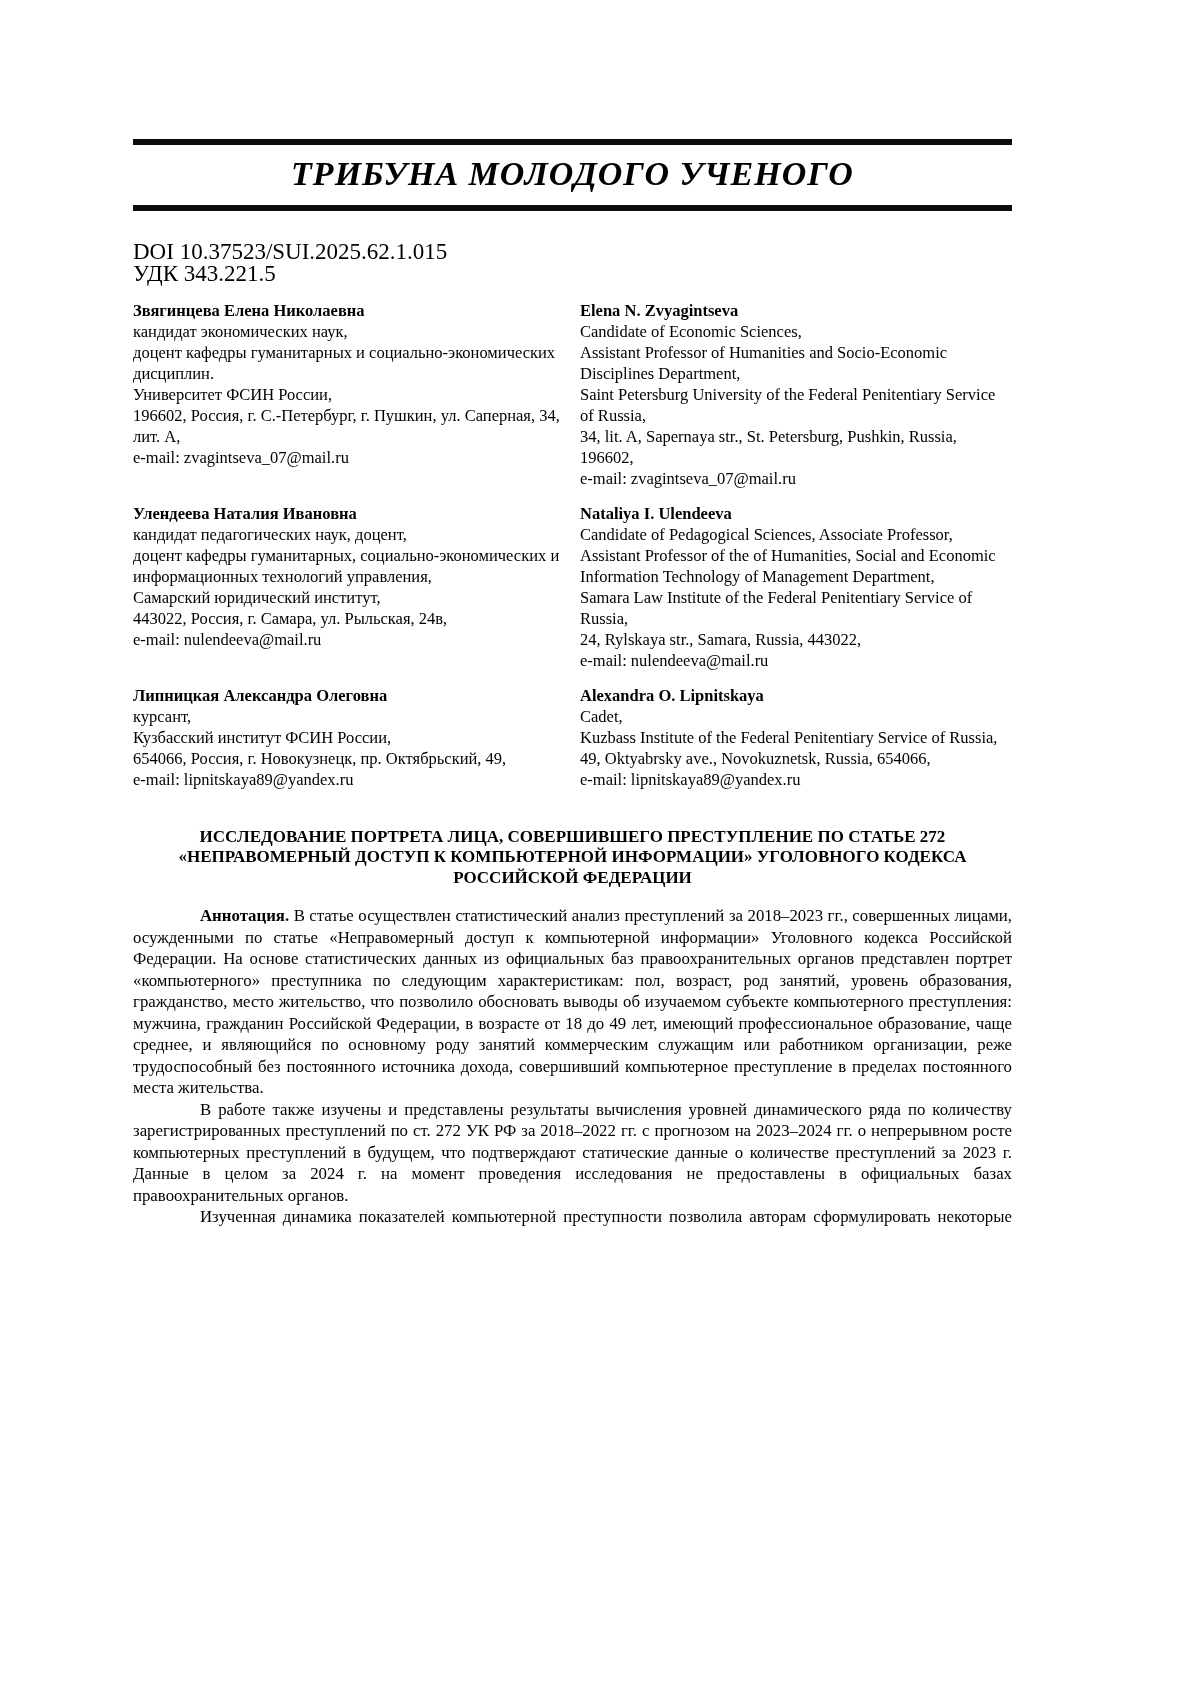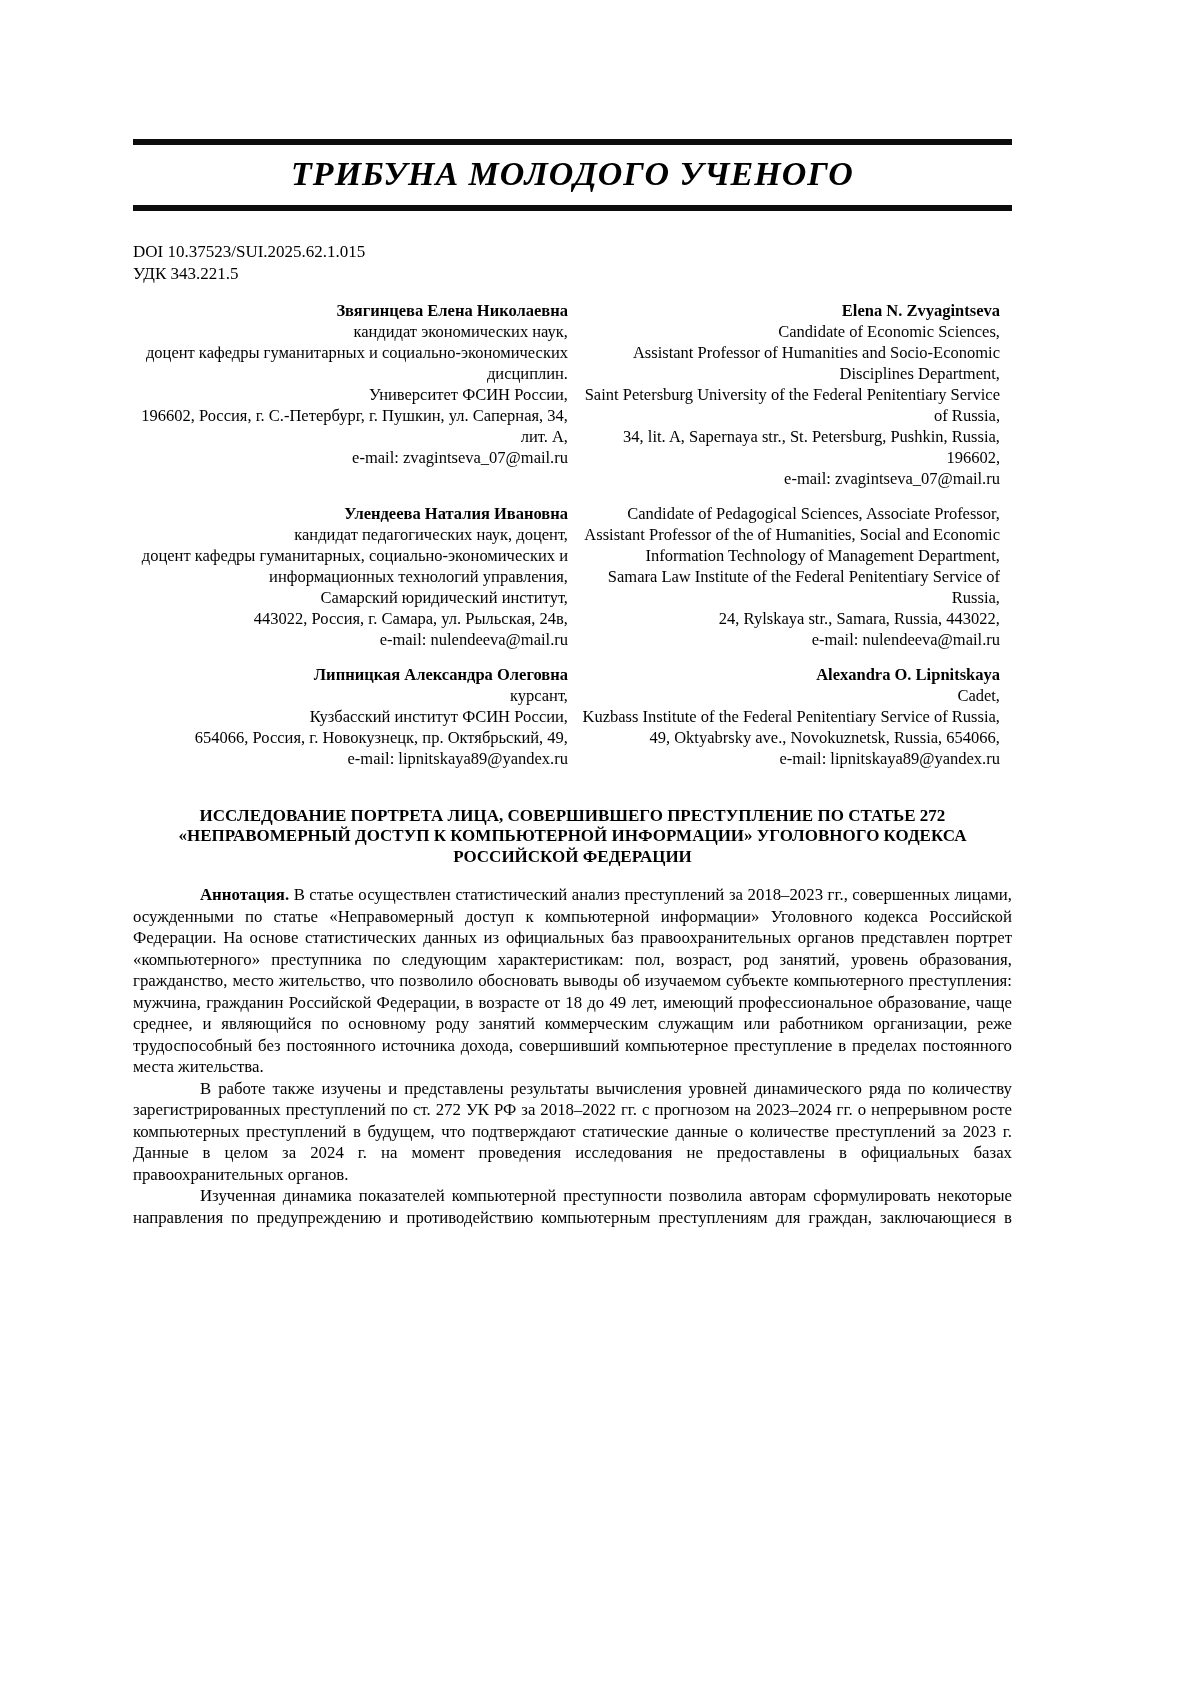--- a/index.html
+++ b/index.html
@@ -23,34 +23,34 @@
     margin: 9px 0 10px 0;
     text-align: center;
     font-size: 34px;
     font-weight: bold;
     font-style: italic;
     letter-spacing: 1px;
     line-height: 1.2;
   }
   .meta {
     margin-top: 30px;
-    font-size: 17px;
+    font-size: 23px;
     line-height: 22px;
   }
   .authors {
     margin-top: 15px;
   }
   .author-row {
     display: grid;
     grid-template-columns: 447px auto;
     font-size: 16.5px;
     line-height: 21px;
     margin-bottom: 14px;
   }
-  .author-col { padding-right: 12px; text-align: right; }
+  .author-col { padding-right: 12px; }
   .author-name { font-weight: bold; }
   .author-lines { white-space: pre-line; }
   .article-title {
     margin: 37px 0 17px 0;
     text-align: center;
     font-weight: bold;
     font-size: 17px;
     line-height: 20.5px;
   }
   .abstract p {
@@ -110,20 +110,21 @@
     <div class="author-row">
       <div class="author-col">
         <div class="author-name">Улендеева Наталия Ивановна</div>
         <div class="author-lines">кандидат педагогических наук, доцент,
 доцент кафедры гуманитарных, социально-экономических и информационных технологий управления,
 Самарский юридический институт,
 443022, Россия, г. Самара, ул. Рыльская, 24в,
 e-mail: nulendeeva@mail.ru</div>
       </div>
       <div class="author-col">
+        <div class="author-name">Nataliya I. Ulendeeva</div>
         <div class="author-lines">Candidate of Pedagogical Sciences, Associate Professor,
 Assistant Professor of the of Humanities, Social and Economic Information Technology of Management Department,
 Samara Law Institute of the Federal Penitentiary Service of Russia,
 24, Rylskaya str., Samara, Russia, 443022,
 e-mail: nulendeeva@mail.ru</div>
       </div>
     </div>
 
     <div class="author-row">
       <div class="author-col">

